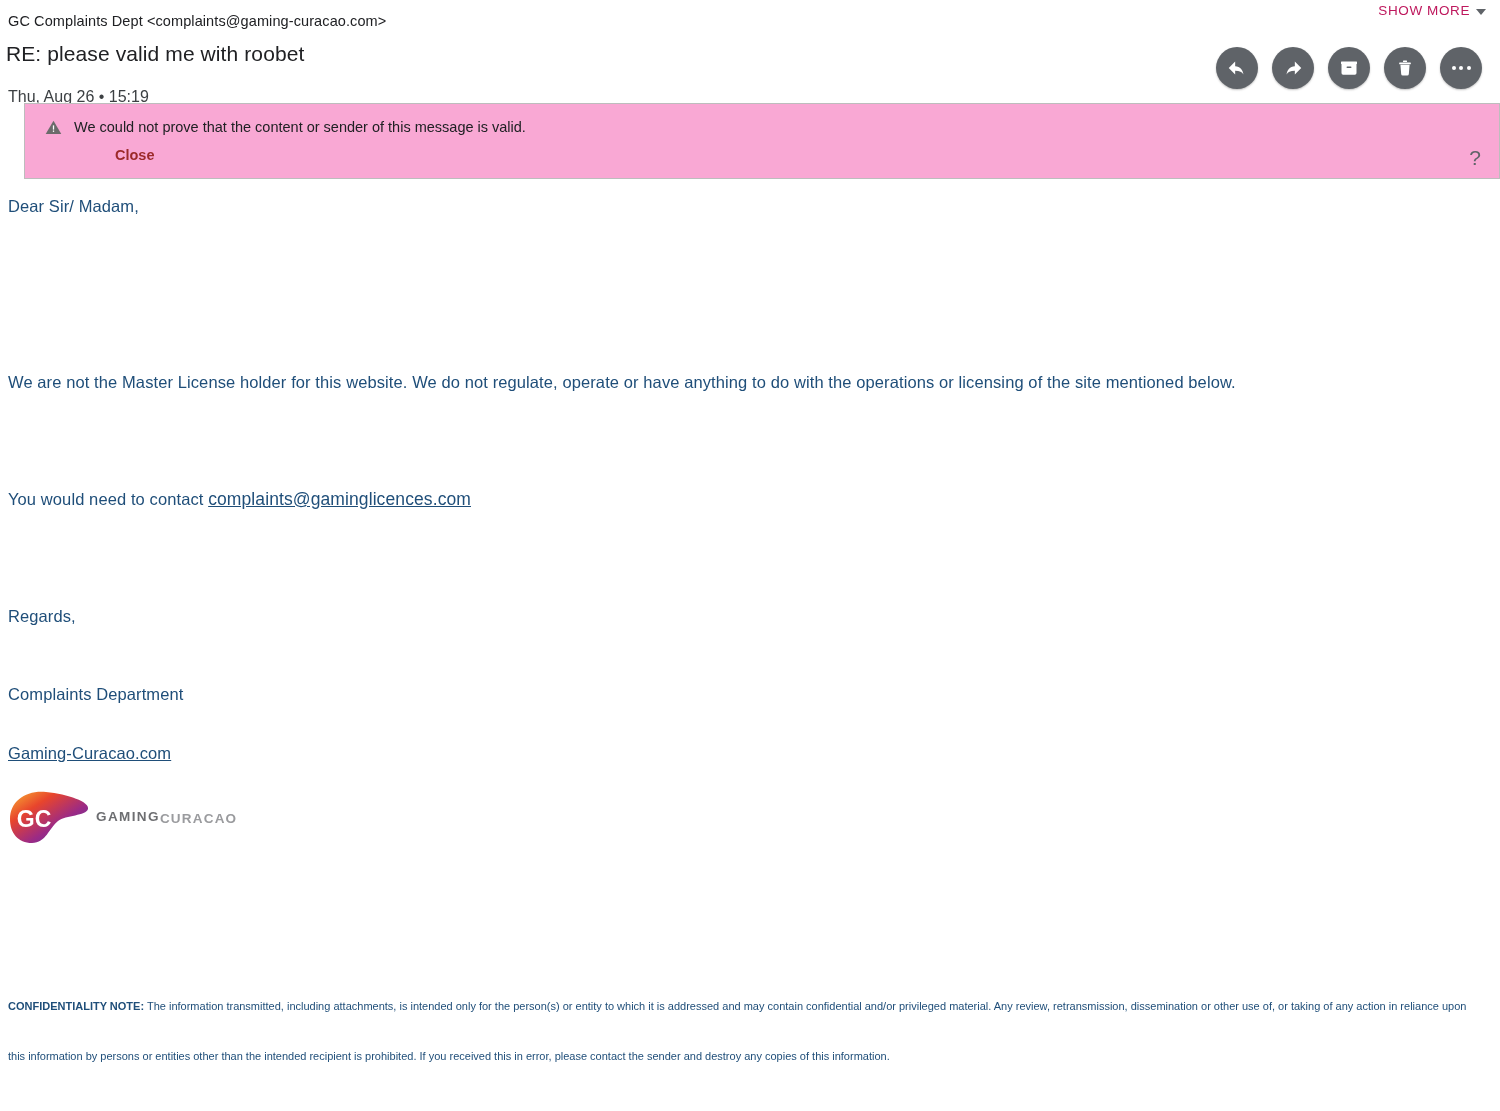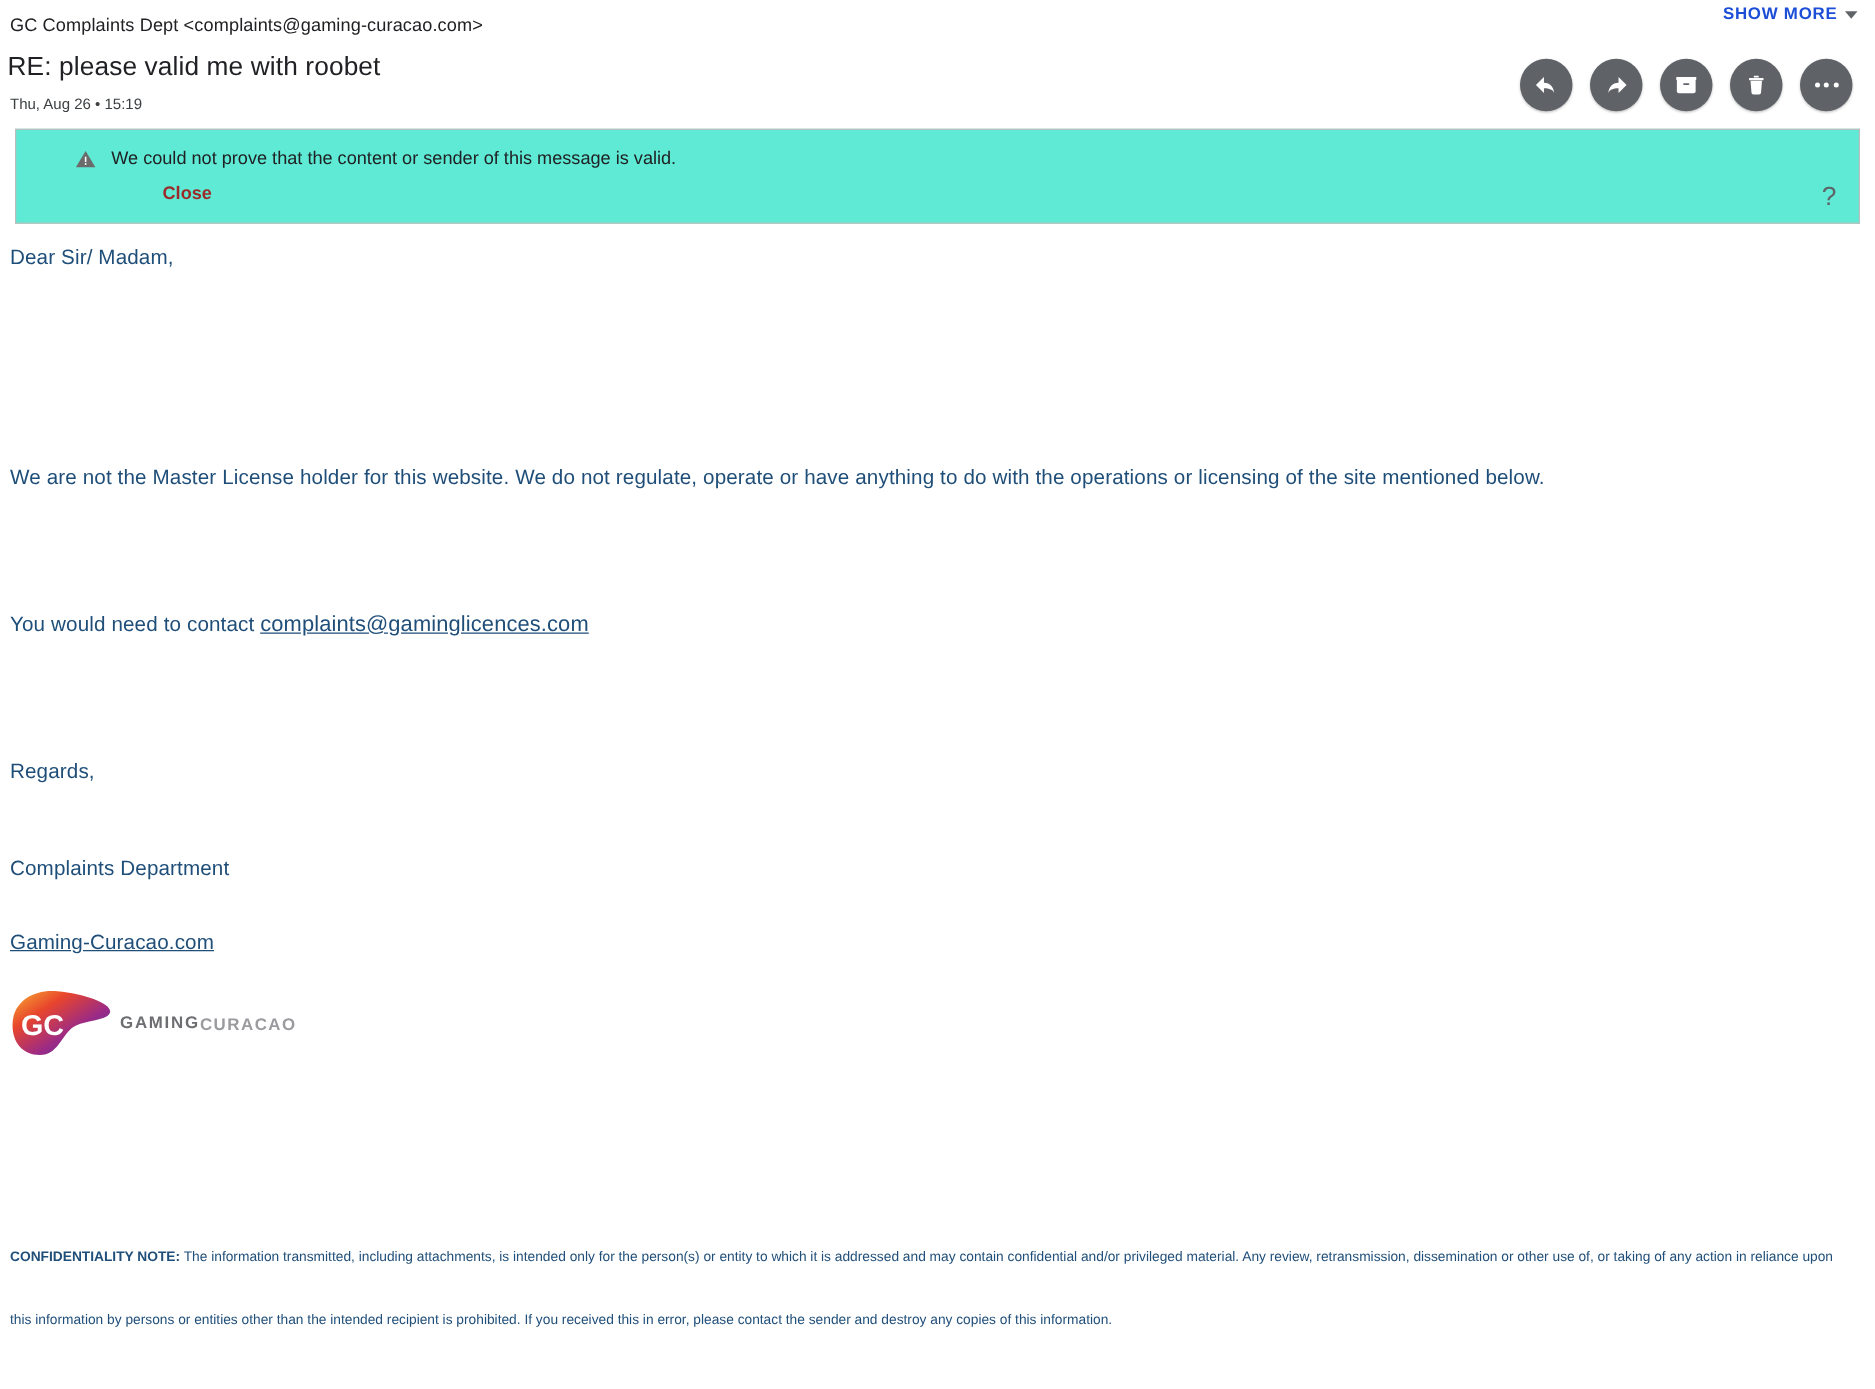--- a/index.html
+++ b/index.html
@@ -20,23 +20,23 @@
   .show-more-row {
     position: absolute;
     top: 3px;
     right: 14px;
     display: flex;
     align-items: center;
     gap: 6px;
   }
   .show-more-label {
     font-size: 13.5px;
-    font-weight: bold;
+    font-weight: normal;
     letter-spacing: 0.6px;
-    color: #1d4ed8;
+    color: #be185d;
   }
   .caret-down {
     width: 0; height: 0;
     border-left: 5px solid transparent;
     border-right: 5px solid transparent;
     border-top: 6px solid #5f6368;
     margin-top: 2px;
   }
 
   .sender {
@@ -54,22 +54,22 @@
     top: 42px;
     font-size: 21px;
     color: #202124;
     font-weight: normal;
     letter-spacing: 0.1px;
   }
 
   .timestamp {
     position: absolute;
     left: 8px;
-    top: 76px;
-    font-size: 12px;
+    top: 88px;
+    font-size: 16px;
     color: #3c4043;
   }
 
   
   .actions {
     position: absolute;
     right: 18px;
     top: 47px;
     display: flex;
     gap: 14px;
@@ -93,28 +93,27 @@
   .dots i {
     width: 4px; height: 4px;
     background: #fff;
     border-radius: 50%;
     display: block;
   }
 
   
   .banner {
     position: absolute;
-    left: 12px;
+    left: 24px;
     top: 103px;
     width: 1476px;
     height: 76px;
     border: 1px solid #bdbdbd;
     box-sizing: border-box;
-    background: #5eead4;
-    padding-left: 27px;
+    background: #f9a8d4;
   }
   .banner-inner {
     padding: 14px 0 0 20px;
     display: flex;
     align-items: flex-start;
     gap: 12px;
   }
   .warn-icon {
     margin-top: 1px;
   }

